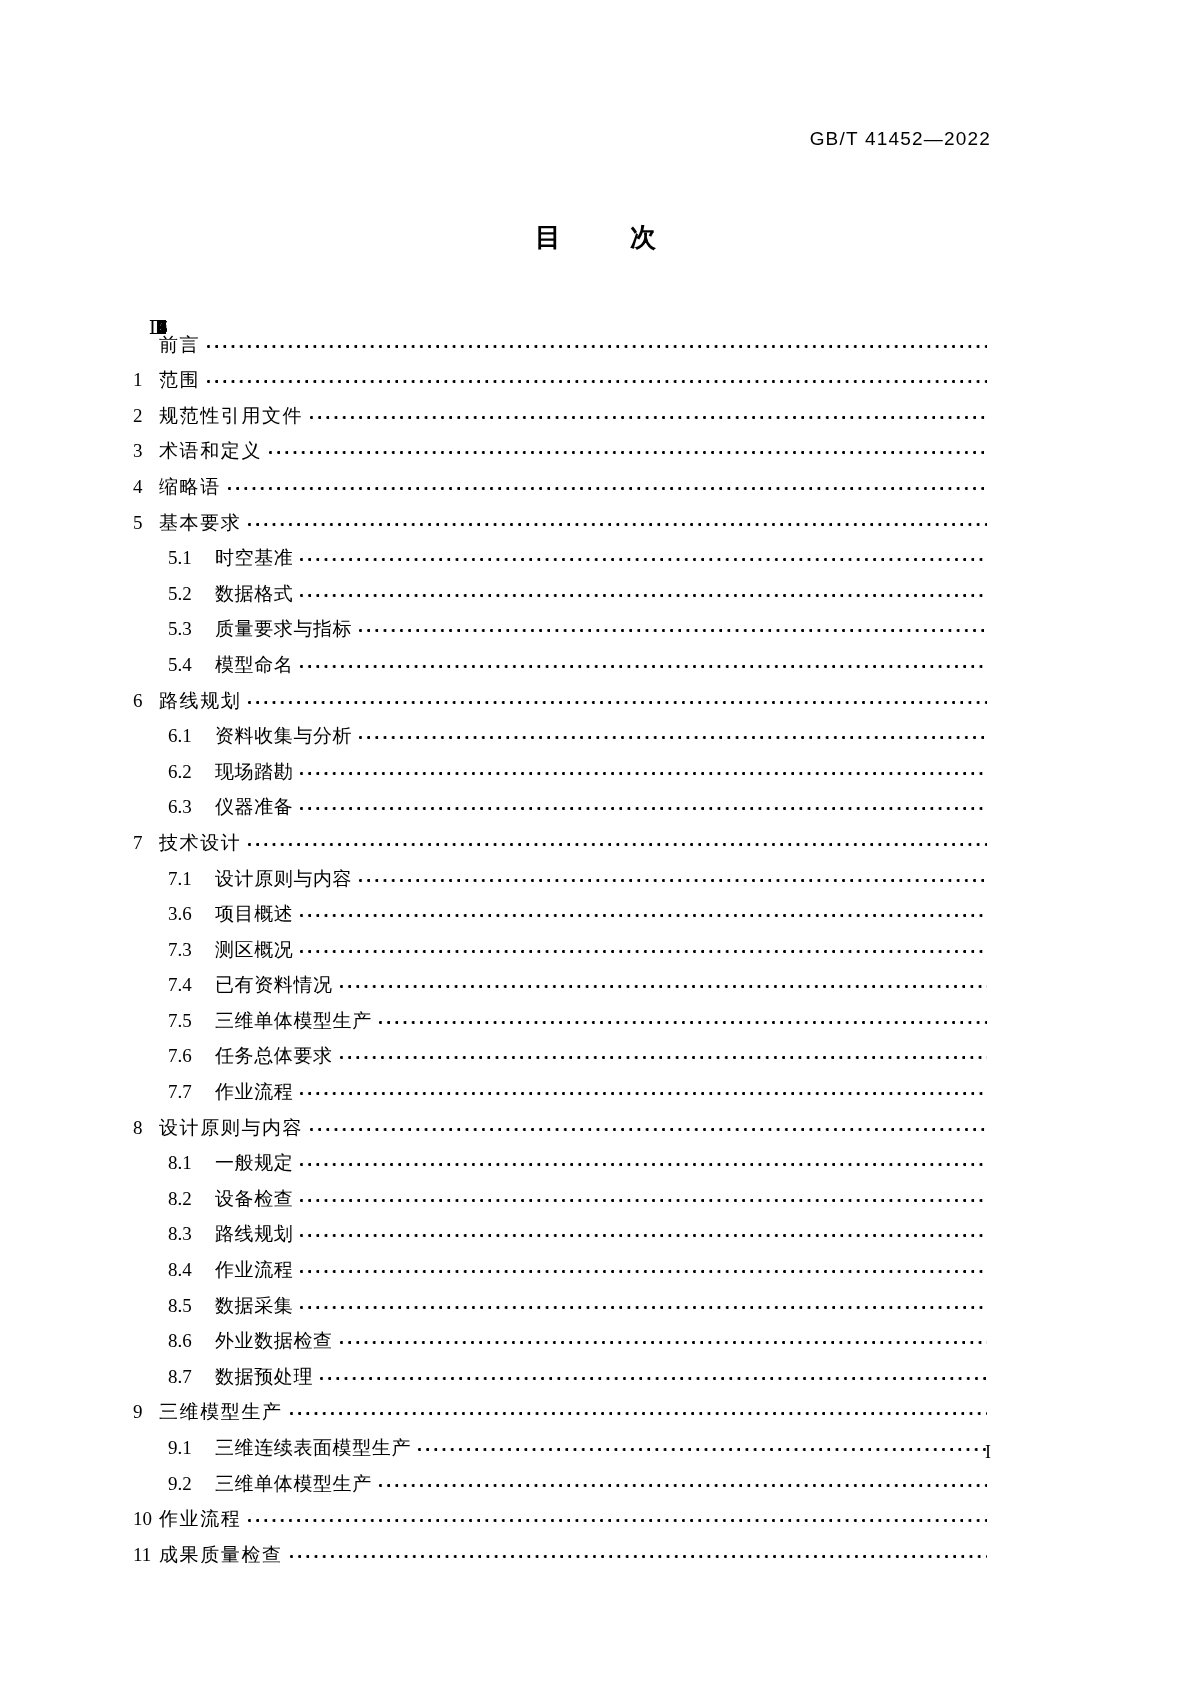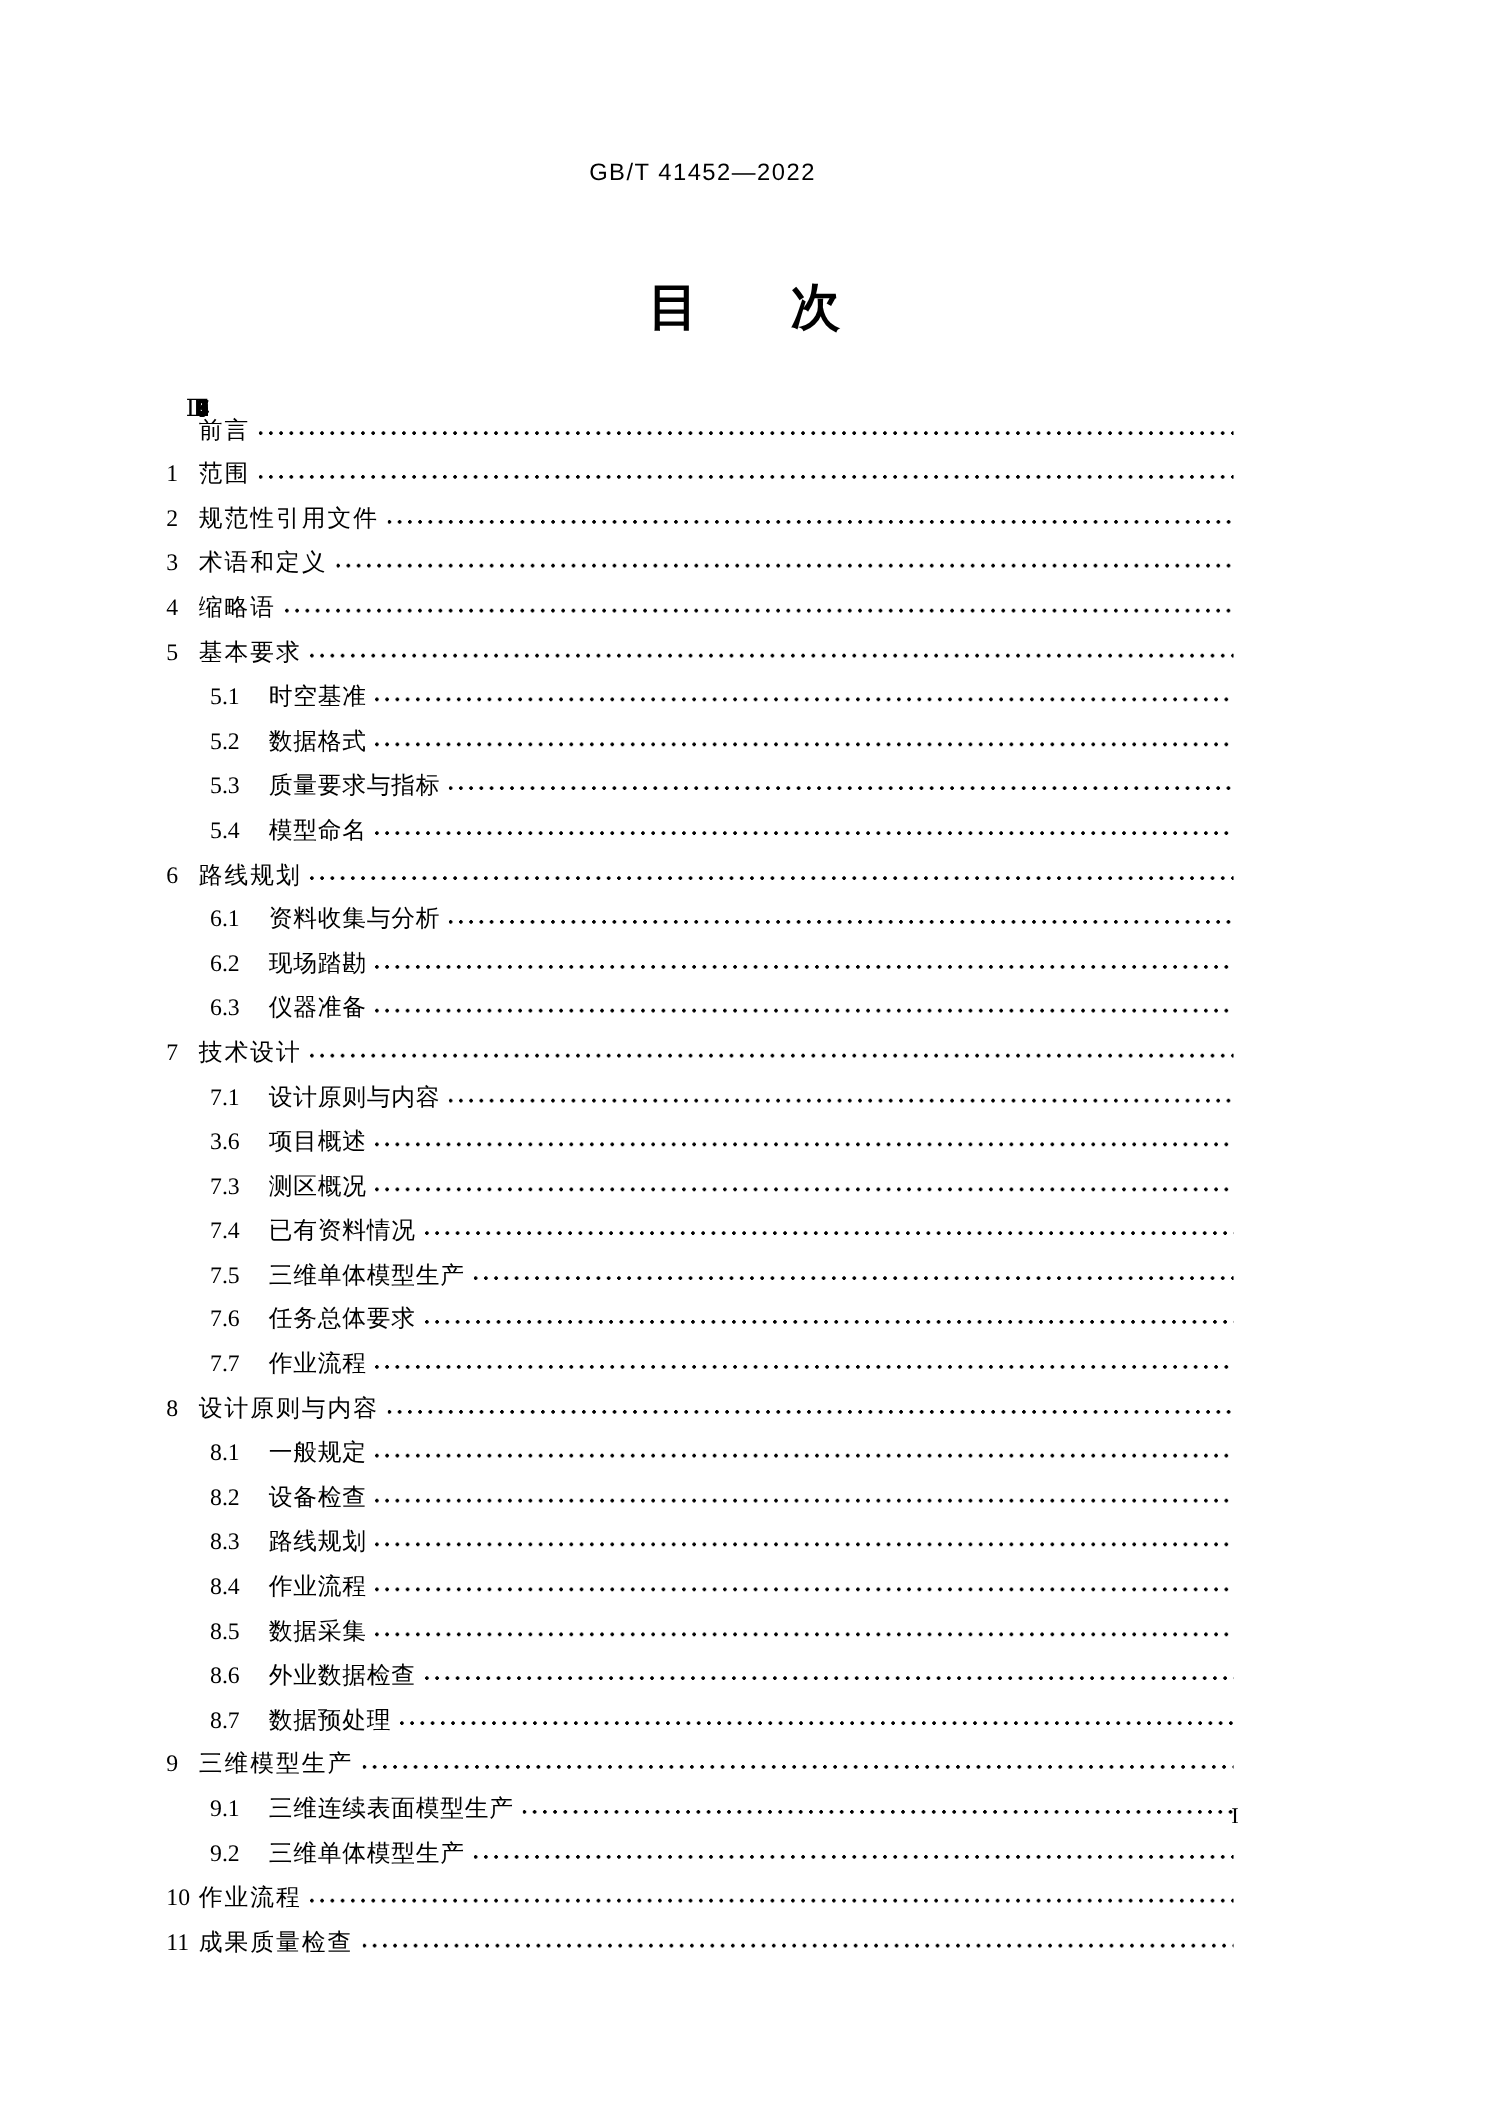--- a/index.html
+++ b/index.html
@@ -22,41 +22,41 @@
     width: 1191px;
     height: 1684px;
   }
 
   
   .doc-header {
     position: absolute;
     top: 128px;
     left: 133px;
     width: 858px;
-    text-align: center;
+    text-align: right;
     font-family: "Liberation Sans", "DejaVu Sans", sans-serif;
     font-size: 19px;
     letter-spacing: 0.5px;
     font-weight: 700;
     white-space: nowrap;
   }
   .doc-header .std-num {
     font-weight: 400;
     letter-spacing: 1.2px;
   }
 
   
   .toc-title {
     position: absolute;
     top: 222px;
     left: 0;
     width: 1191px;
     text-align: center;
     font-family: "DejaVu Sans", "Liberation Sans", sans-serif;
-    font-size: 40px;
+    font-size: 26px;
     font-weight: 700;
     letter-spacing: 30px;
     text-indent: 30px;
     line-height: 1.2;
   }
 
   
   .toc {
     position: absolute;
     top: 318px;

